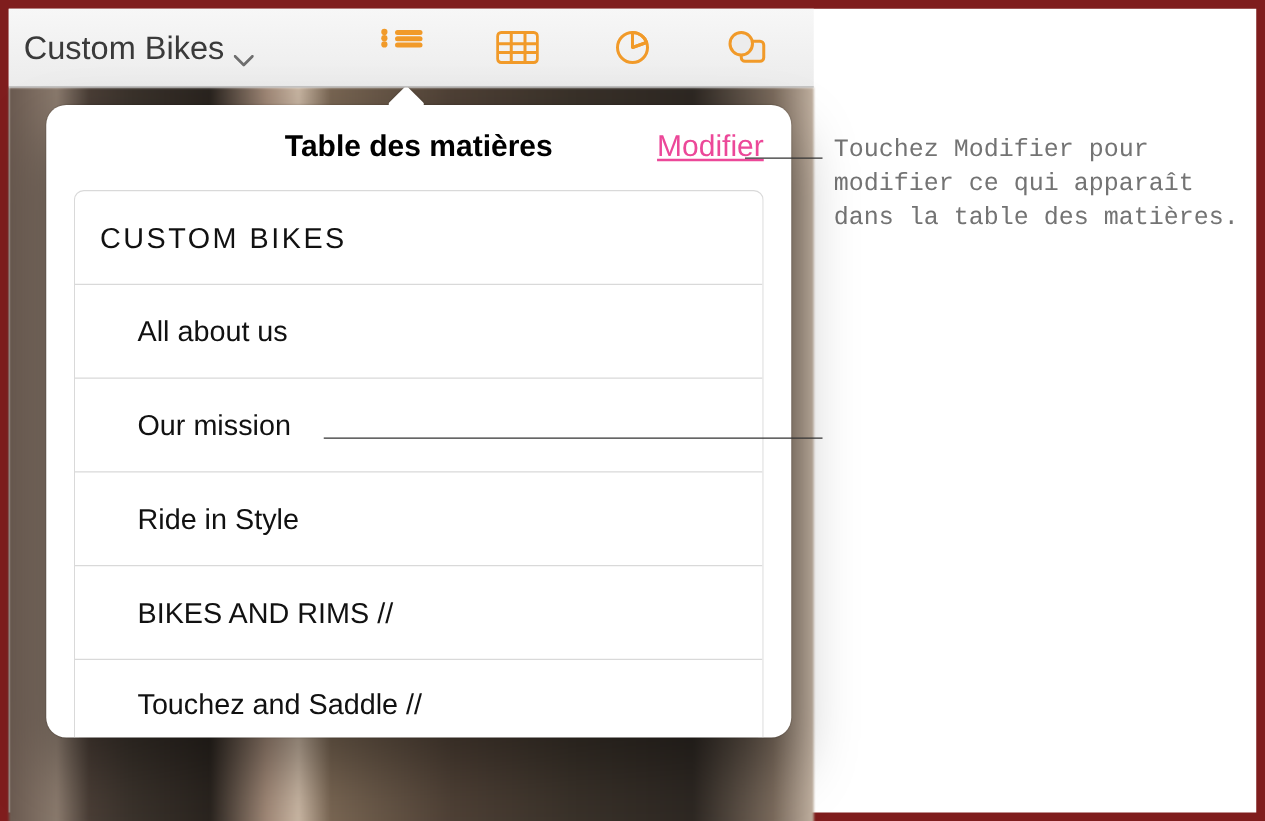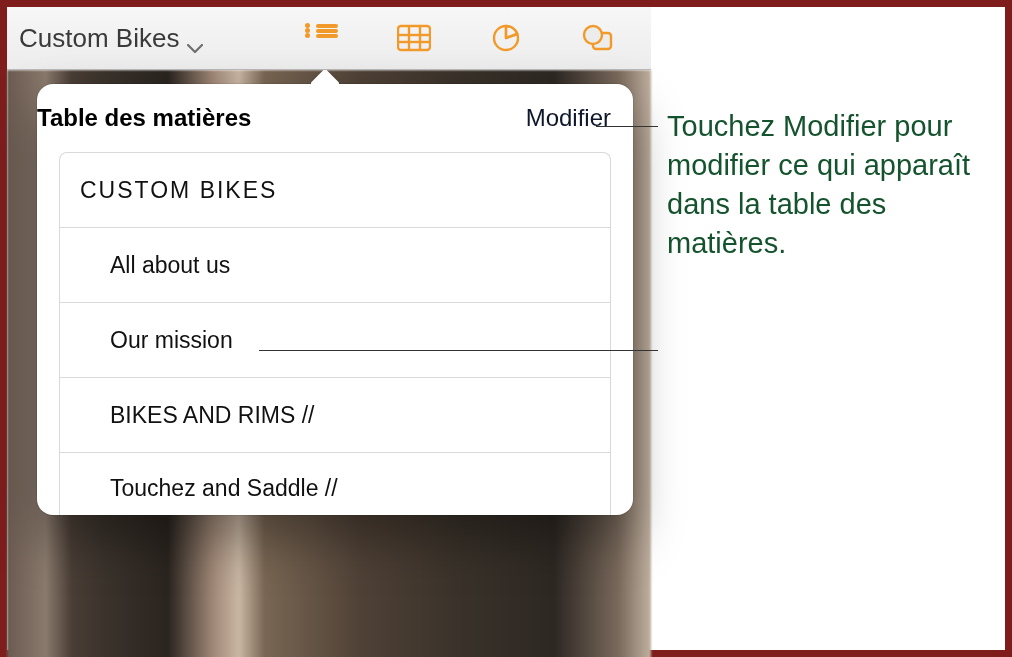--- a/index.html
+++ b/index.html
@@ -80,32 +80,34 @@
     width: 22px; height: 22px;
     background: #fff;
     transform: translate(-50%,-50%) rotate(45deg);
     box-shadow: -1px -1px 1px rgba(0,0,0,0.08);
   }
   .popover-header {
     position: relative;
     height: 68px;
     display: flex;
     align-items: center;
+    justify-content: center;
   }
   .popover-title {
     font-size: 24px;
     font-weight: 600;
     color: #000;
   }
   .popover-edit {
     position: absolute;
     right: 22px; top: 50%;
     transform: translateY(-50%);
     font-size: 24px;
-    color: #0f172a;
+    color: #ec4899;
+    text-decoration: underline;
   }
 
   .toc-list {
     margin: 0 22px;
     border: 1px solid #d9d9d9;
     border-bottom: none;
     border-radius: 8px 8px 0 0;
     overflow: hidden;
   }
   .toc-row {
@@ -116,24 +118,25 @@
     font-size: 23px;
     color: #111;
   }
   .toc-row.level0 .toc-text { padding-left: 20px; letter-spacing: 2px; }
   .toc-row.level1 .toc-text { padding-left: 50px; }
   .toc-row.last { border-bottom: none; height: 62px; align-items: flex-start; padding-top: 22px; }
 
   
   .callout {
     position: absolute;
-    font-size: 29px;
+    font-size: 20px;
     line-height: 1.35;
-    color: #14532d;
+    color: #737373;
     max-width: 330px;
+    font-family: Liberation Mono, monospace;
   }
   .callout-1 { left: 660px; top: 100px; }
   .callout-2 { left: 660px; top: 328px; }
 
   .leader {
     position: absolute;
     height: 0;
     border-top: 1.5px solid #333;
     z-index: 8;
   }
@@ -223,20 +226,23 @@
       <div class="toc-row level0">
         <span class="toc-text">CUSTOM  BIKES</span>
       </div>
       <div class="toc-row level1">
         <span class="toc-text">All about us</span>
       </div>
       <div class="toc-row level1">
         <span class="toc-text">Our mission</span>
       </div>
       <div class="toc-row level1">
+        <span class="toc-text">Ride in Style</span>
+      </div>
+      <div class="toc-row level1">
         <span class="toc-text">BIKES AND RIMS //</span>
       </div>
       <div class="toc-row level1 last">
         <span class="toc-text">Touchez and Saddle //</span>
       </div>
     </div>
   </div>
 
   <div class="leader leader-1"></div>
   <div class="leader leader-2"></div>

